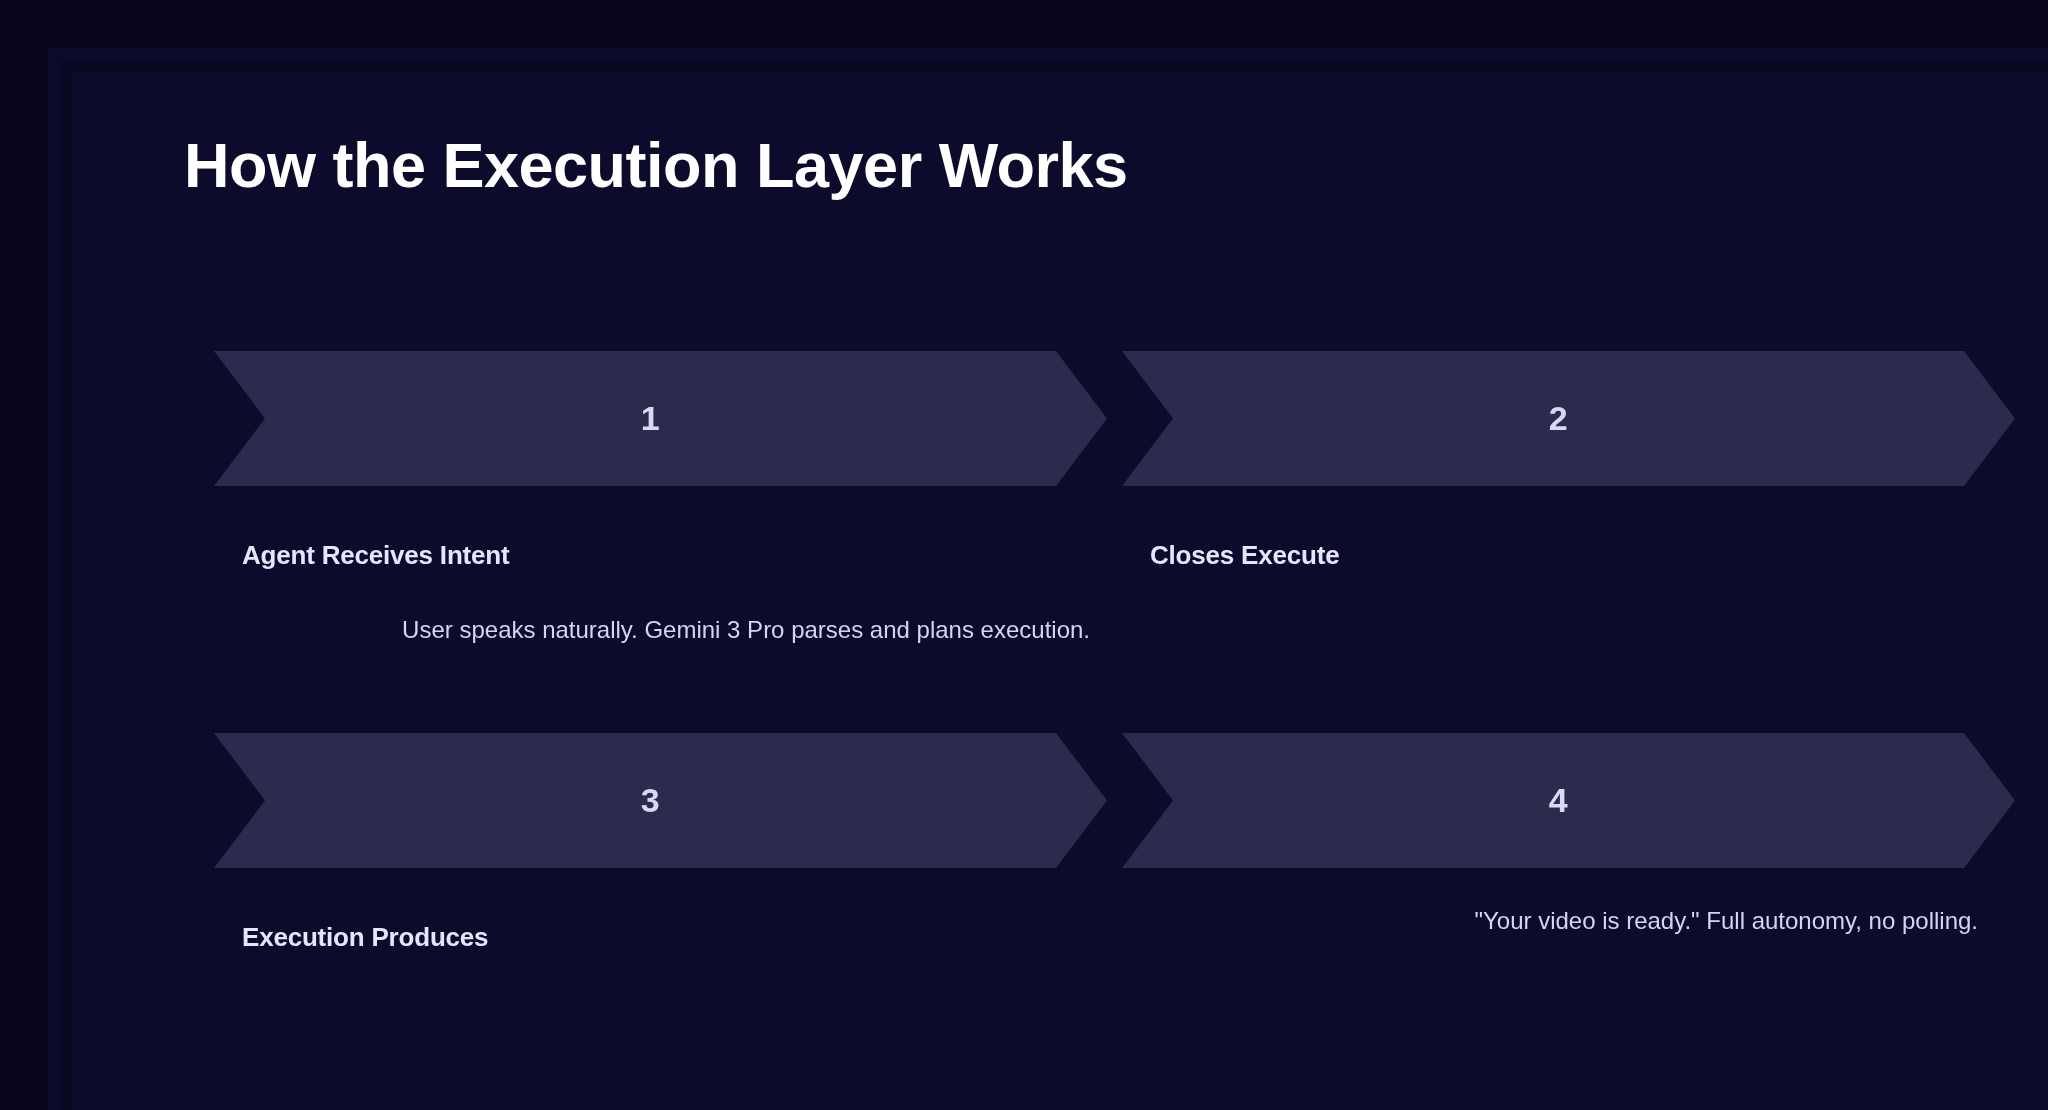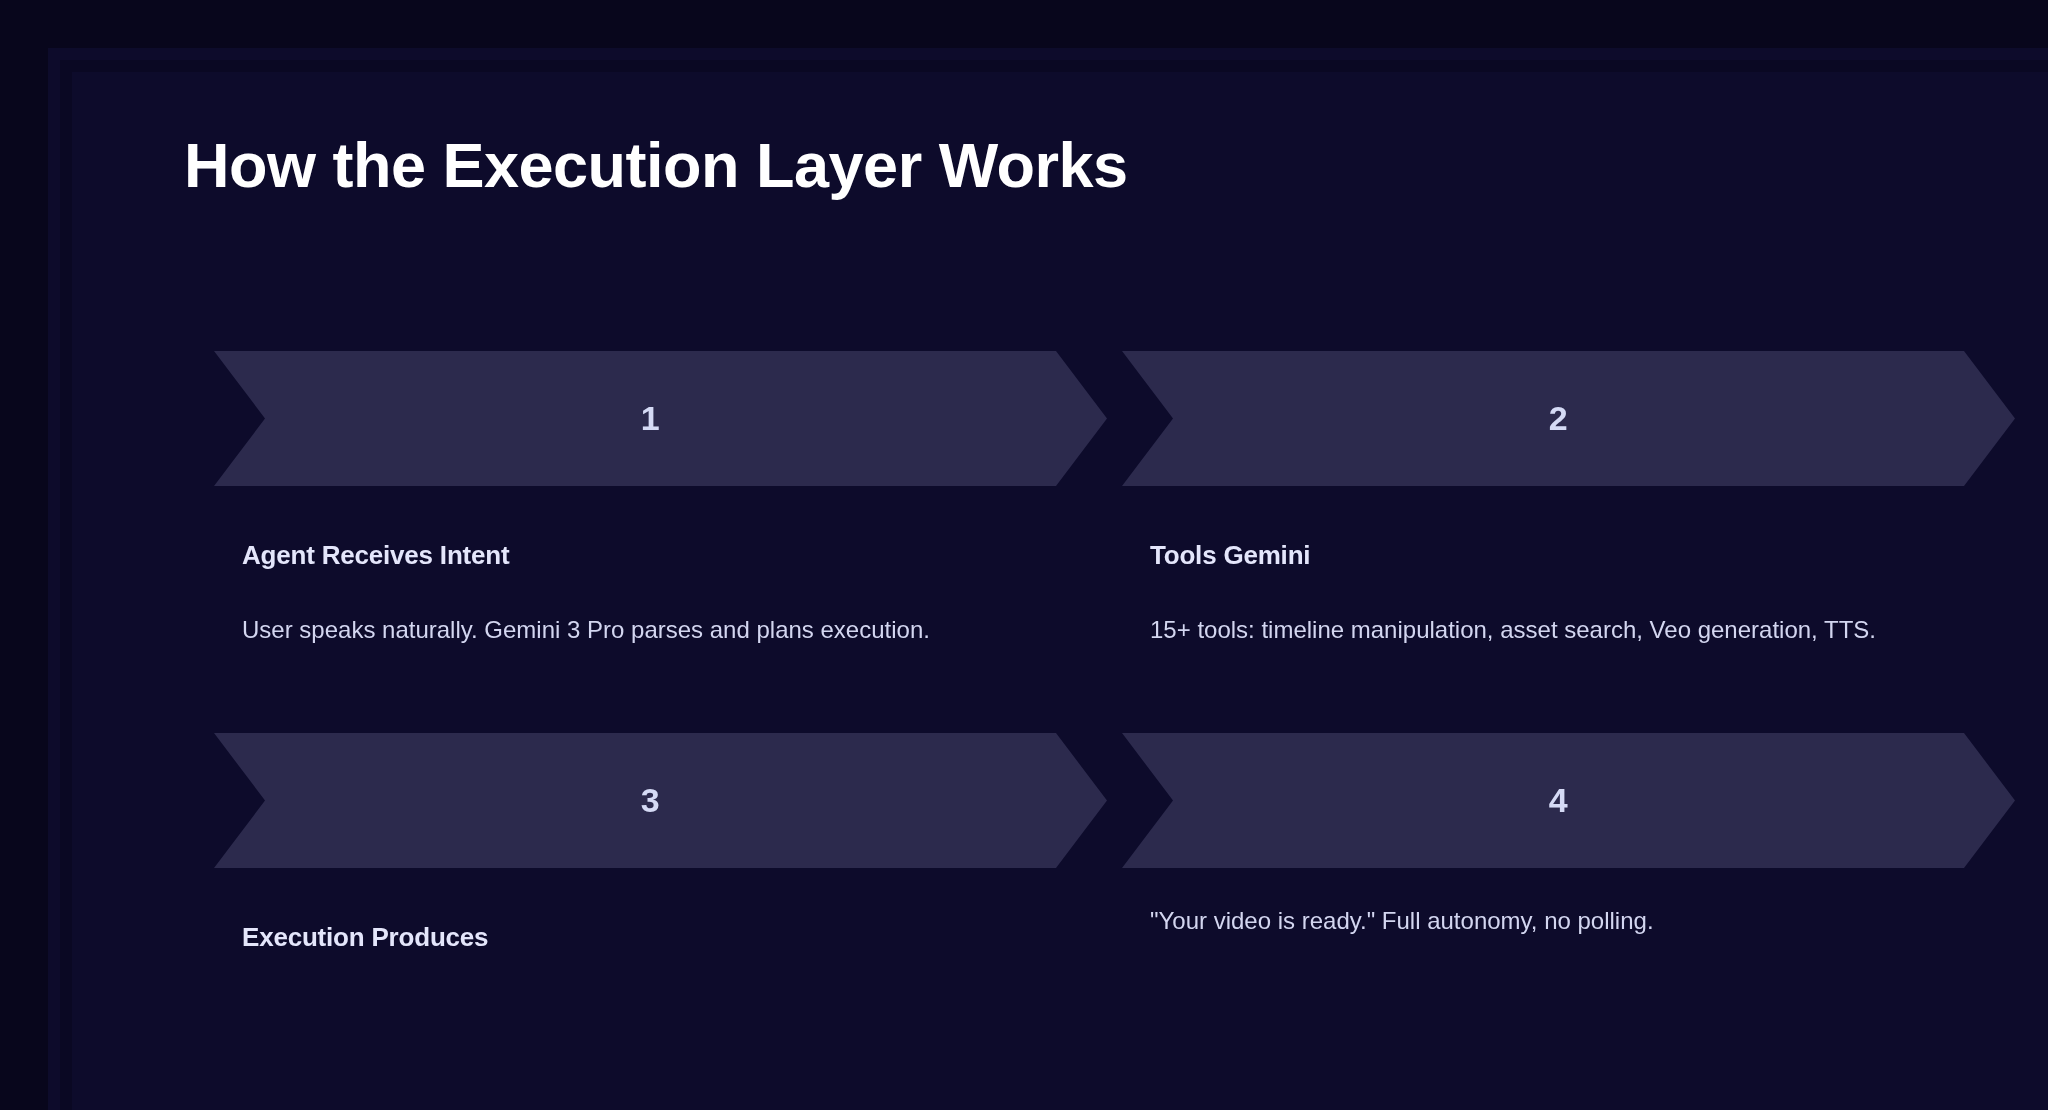--- a/index.html
+++ b/index.html
@@ -78,20 +78,21 @@
     color:#e4e6fb;
   }
   .step-body{
     margin-top:26px;
     margin-left:34px;
     width:860px;
     font-size:24px;
     line-height:1.72;
     color:#d3d6f0;
     font-weight:400;
+    text-align:right;
   }
   .col-right .step-body{ width:840px; }
 
   
   .timeline{
     position:absolute;
     left:7px; bottom:0;
     width:2041px;
     height:15px;
     display:flex;
@@ -125,22 +126,21 @@
         <span class="chevron-number">1</span>
       </div>
       <div class="step-heading">Agent Receives Intent</div>
       <div class="step-body">User speaks naturally. Gemini 3 Pro parses and plans execution.</div>
     </div>
 
     <div class="step col-right">
       <div class="chevron">
         <span class="chevron-number">2</span>
       </div>
-      <div class="step-heading">Tools Gemini</div>
-      <div class="step-body">15+ tools: timeline manipulation, asset search, Veo generation, TTS.</div>
+      <div class="step-heading">Closes Execute</div>
     </div>
 
     <div class="step col-left">
       <div class="chevron">
         <span class="chevron-number">3</span>
       </div>
       <div class="step-heading">Execution Produces</div>
     </div>
 
     <div class="step col-right">

